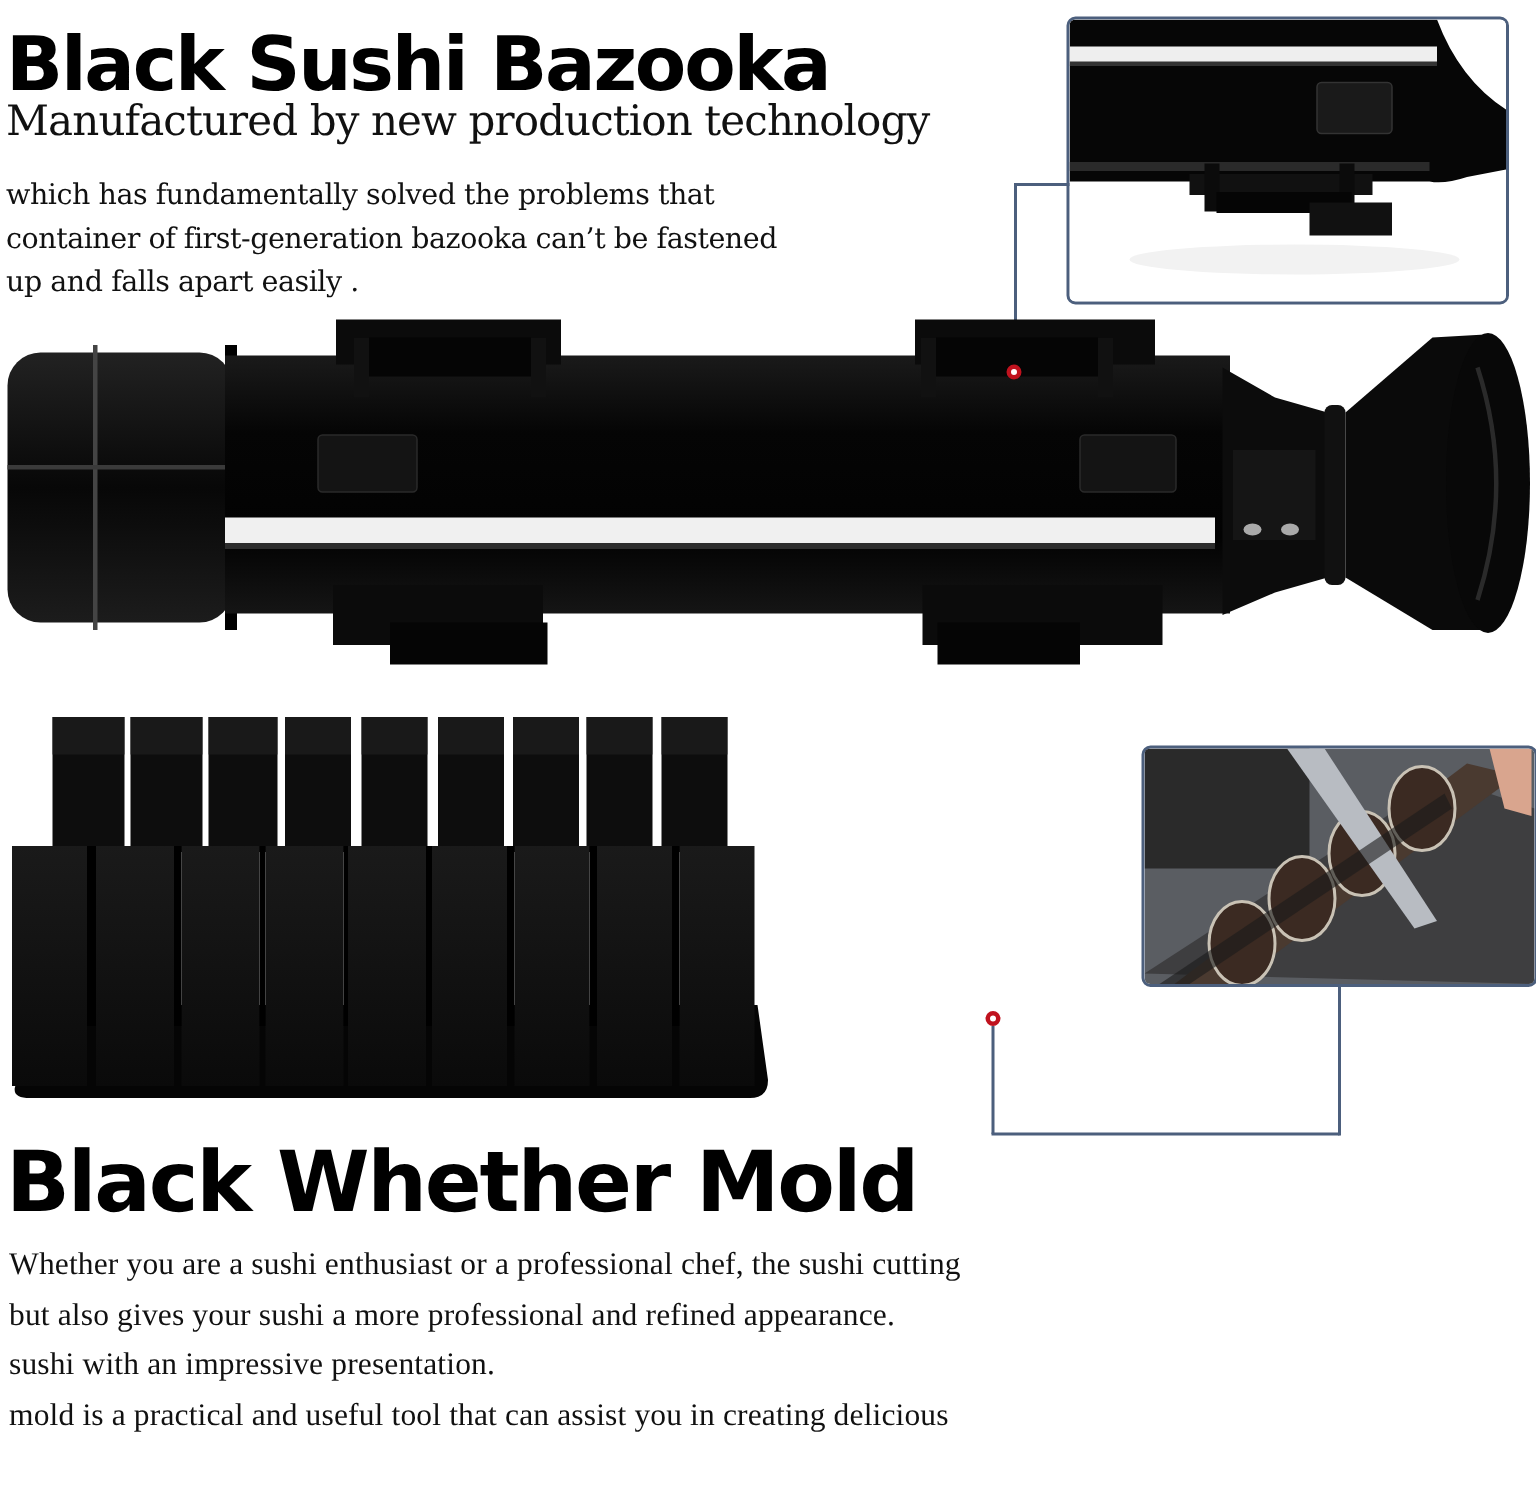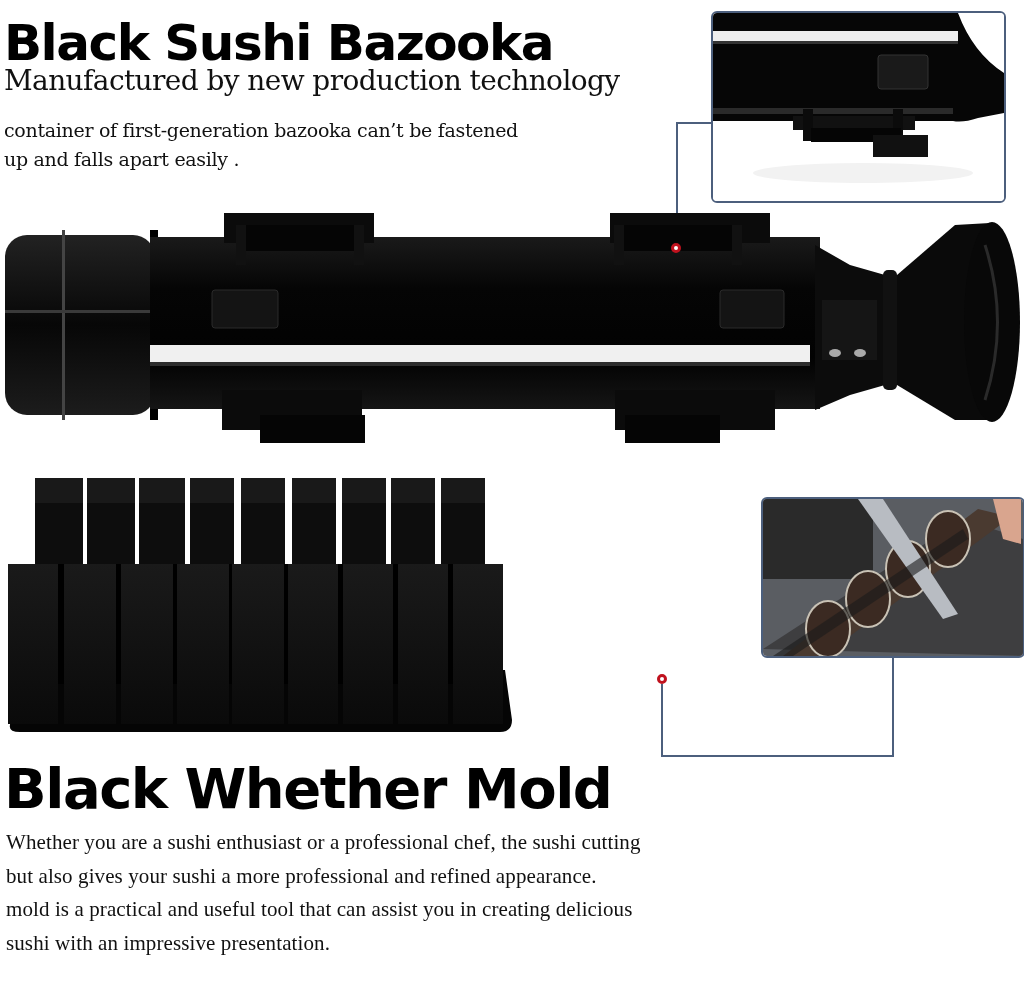--- a/index.html
+++ b/index.html
@@ -14,20 +14,21 @@
   .callout{border:2px solid #4c5f7d;border-radius:6px;overflow:hidden;background:#fff;}
   .line{background:#4c5f7d;}
   .dot{width:10px;height:10px;border-radius:50%;background:#fff;border:3px solid #c0121e;box-sizing:border-box;}
 </style>
 </head>
 <body>
 
 <div id="title1" class="abs h1">Black Sushi Bazooka</div>
 <div id="sub1" class="abs">Manufactured by new production technology</div>
 <div id="desc1" class="abs">
+  <div>which has fundamentally solved the problems that</div>
   <div>container of first-generation bazooka can’t be fastened</div>
   <div>up and falls apart easily .</div>
 </div>
 
 <div class="abs callout" style="left:711px;top:11px;width:291px;height:188px;">
   <svg width="291" height="188" viewBox="0 0 291 188">
     <defs>
       <linearGradient id="cbg" x1="0" y1="0" x2="0" y2="1">
         <stop offset="0" stop-color="#111"></stop>
           <stop offset="0.55" stop-color="#050505"></stop>
@@ -179,15 +180,15 @@
     <path d="M95 0 L120 0 L195 115 L180 120 Z" fill="#b8bcc2"></path>
     <path d="M230 0 L258 0 L258 45 L240 40 Z" fill="#d9a58e"></path>
     <path d="M10 157 L200 30 L205 40 L30 157 Z" fill="#1a1a1a" opacity="0.6"></path>
   </svg>
 </div>
 
 <div id="title2" class="abs h1">Black Whether Mold</div>
 <div id="desc2" class="abs">
   <div>Whether you are a sushi enthusiast or a professional chef, the sushi cutting</div>
   <div>but also gives your sushi a more professional and refined appearance.</div>
+  <div>sushi with an impressive presentation.</div>
   <div>mold is a practical and useful tool that can assist you in creating delicious</div>
-  <div>sushi with an impressive presentation.</div>
 </div>
 
 </body></html>

